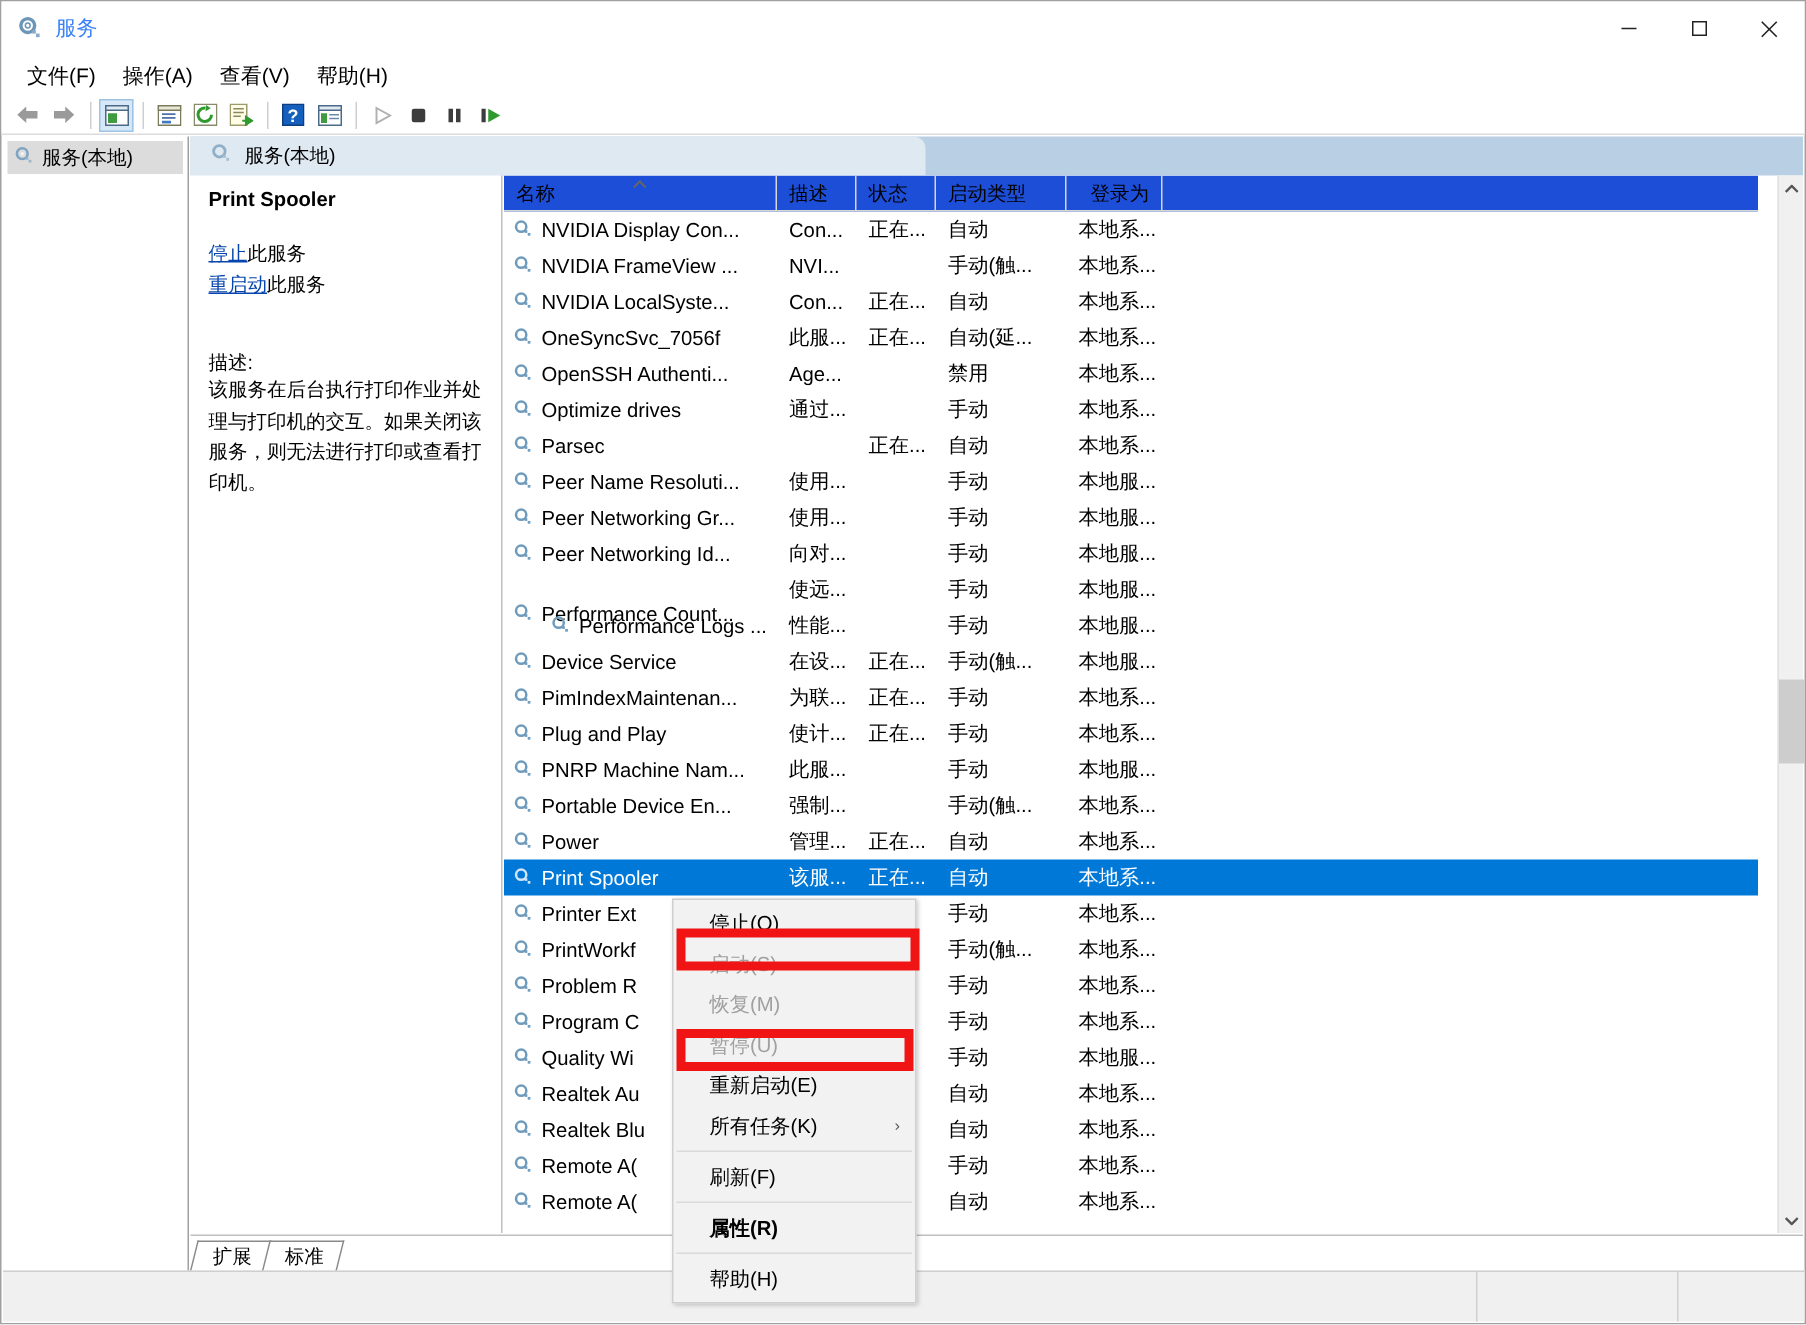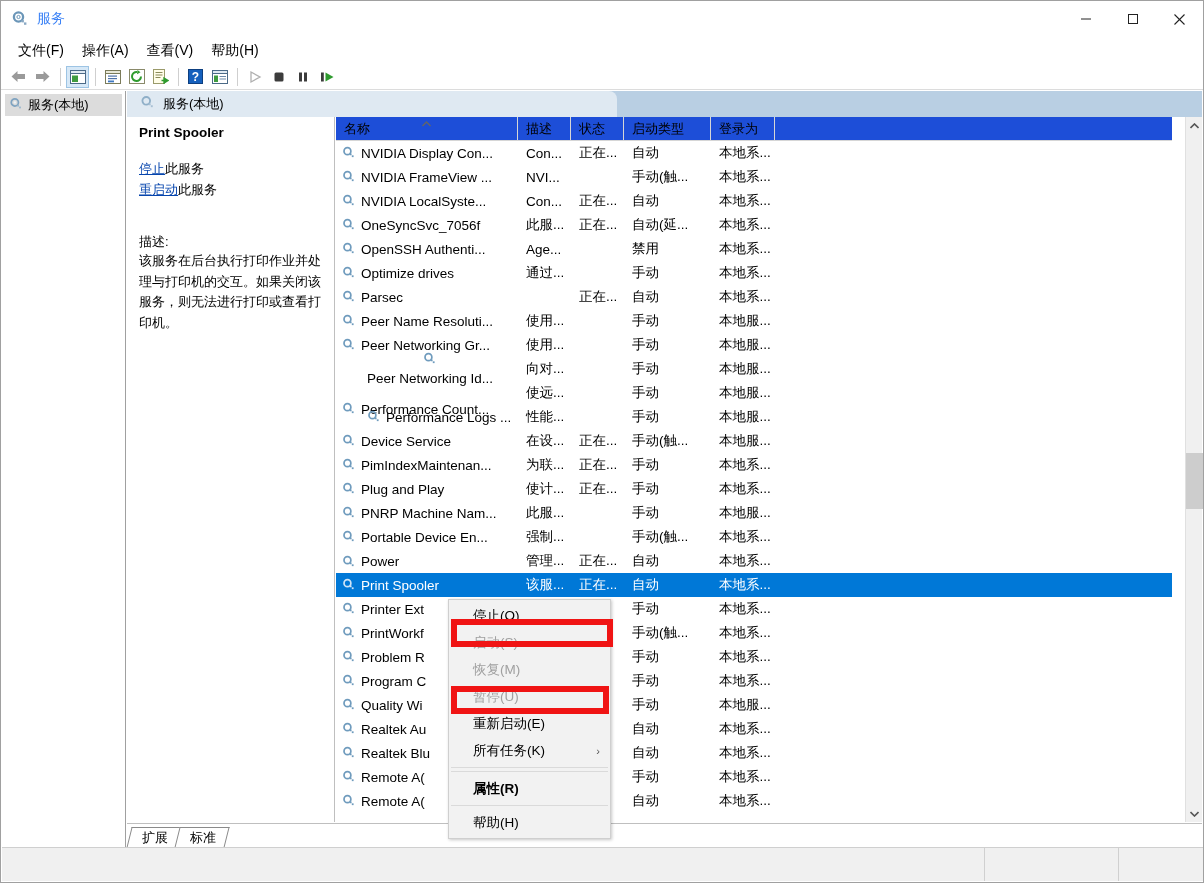--- a/index.html
+++ b/index.html
@@ -98,21 +98,21 @@
     border-right: 1px solid #bfbfbf;
     padding: 8px 10px 0 12px;
     overflow: hidden;
   }
   #desc-col .svc-title { font-weight: bold; font-size: 13.5px; margin-bottom: 20px; }
   #desc-col .lnk {
     color: #0645ad; text-decoration: underline; cursor: pointer;
   }
   #desc-col .lnkline { margin-bottom: 3px; font-size: 13px; line-height: 18px; }
   #desc-col .desc-label { margin-top: 34px; font-size: 13px; }
-  #desc-col .desc-body { font-size: 13px; line-height: 20.5px; }
+  #desc-col .desc-body { font-size: 13px; line-height: 20.5px; font-family: Liberation Mono, monospace; }
 
   
   #table-col {
     position: absolute; left: 209px; top: 26px; width: 836px; height: 705px;
     background: #ffffff; overflow: hidden;
   }
   #thead {
     display: flex; height: 24px; background: #1d4ed8;
     border-bottom: 1px solid #d6d6d6;
   }
@@ -388,21 +388,21 @@
           </div>
           <div class="th" style="width: 53px;">
             <span>描述</span>
           </div>
           <div class="th" style="width: 53px;">
             <span>状态</span>
           </div>
           <div class="th" style="width: 87px;">
             <span>启动类型</span>
           </div>
-          <div class="th" style="width: 64px;">
+          <div class="th" style="width: 64px; justify-content: center;">
             <span>登录为</span>
           </div>
         </div>
       <div class="rows" id="tbody">
           <div class="row">
             <div class="cell name" style="width: 182px;">
               <span class="gear">
                 <svg width="14" height="14" viewBox="0 0 18 18">
                   <circle cx="7" cy="6.6" r="4.4" fill="none" stroke="#6f9bbd" stroke-width="2.2"></circle>
                   <circle cx="7" cy="6.6" r="1.4" fill="#ffffff"></circle>
@@ -547,21 +547,21 @@
                 </svg>
               </span>
               <span>Peer Networking Gr...</span>
             </div>
             <div class="cell" style="width: 53px;">使用...</div>
             <div class="cell" style="width: 53px;"></div>
             <div class="cell" style="width: 87px;">手动</div>
             <div class="cell" style="width: 64px;">本地服...</div>
           </div>
           <div class="row">
-            <div class="cell name" style="width: 182px; flex-direction: column;">
+            <div class="cell name" style="width: 182px;">
               <span class="gear">
                 <svg width="14" height="14" viewBox="0 0 18 18">
                   <circle cx="7" cy="6.6" r="4.4" fill="none" stroke="#6f9bbd" stroke-width="2.2"></circle>
                   <circle cx="7" cy="6.6" r="1.4" fill="#ffffff"></circle>
                   <rect x="10" y="9.6" width="2.3" height="2.3" fill="#6f9bbd"></rect>
                   <rect x="12.6" y="12" width="2.3" height="2.3" fill="#6f9bbd"></rect>
                 </svg>
               </span>
               <span>Peer Networking Id...</span>
             </div>
@@ -683,21 +683,21 @@
                 </svg>
               </span>
               <span>Portable Device En...</span>
             </div>
             <div class="cell" style="width: 53px;">强制...</div>
             <div class="cell" style="width: 53px;"></div>
             <div class="cell" style="width: 87px;">手动(触...</div>
             <div class="cell" style="width: 64px;">本地系...</div>
           </div>
           <div class="row">
-            <div class="cell name" style="width: 182px; align-items: flex-end;">
+            <div class="cell name" style="width: 182px;">
               <span class="gear">
                 <svg width="14" height="14" viewBox="0 0 18 18">
                   <circle cx="7" cy="6.6" r="4.4" fill="none" stroke="#6f9bbd" stroke-width="2.2"></circle>
                   <circle cx="7" cy="6.6" r="1.4" fill="#ffffff"></circle>
                   <rect x="10" y="9.6" width="2.3" height="2.3" fill="#6f9bbd"></rect>
                   <rect x="12.6" y="12" width="2.3" height="2.3" fill="#6f9bbd"></rect>
                 </svg>
               </span>
               <span>Power</span>
             </div>
@@ -918,20 +918,23 @@
         <span>暂停(U)</span>
       </div>
       <div class="cmi">
         <span>重新启动(E)</span>
       </div>
       <div class="cmi">
         <span>所有任务(K)</span>
         <span class="submark">›</span>
       </div>
       <div class="csep"></div>
+      <div class="cmi">
+        <span>刷新(F)</span>
+      </div>
       <div class="csep"></div>
       <div class="cmi bold">
         <span>属性(R)</span>
       </div>
       <div class="csep"></div>
       <div class="cmi">
         <span>帮助(H)</span>
       </div>
     </div>
 

